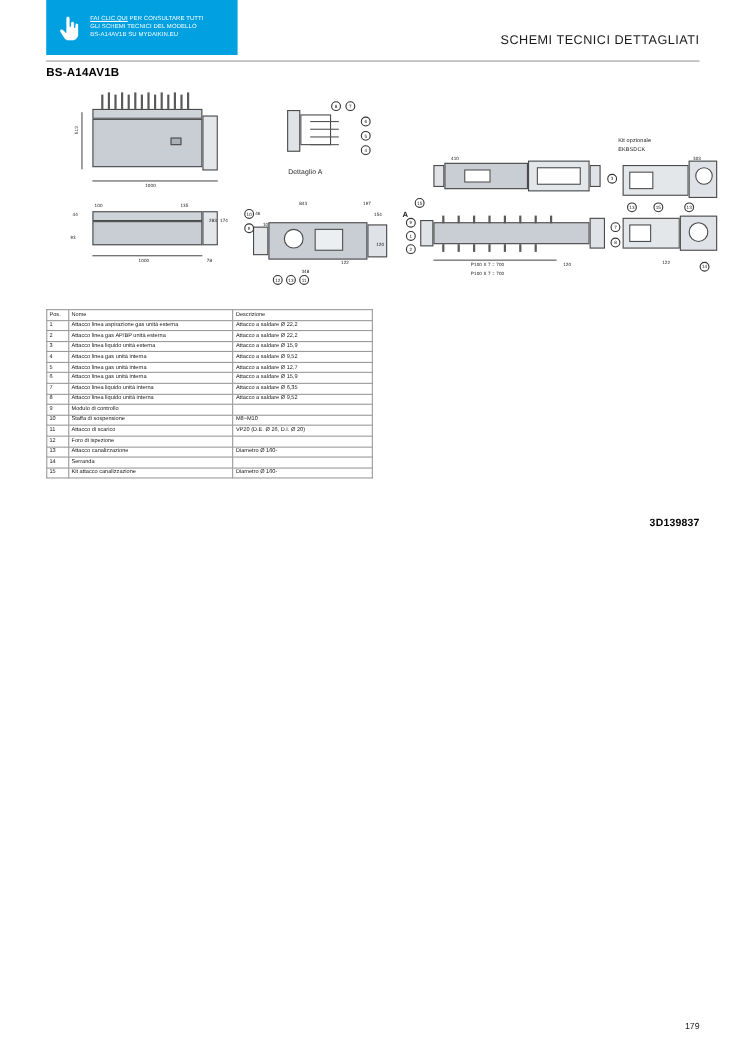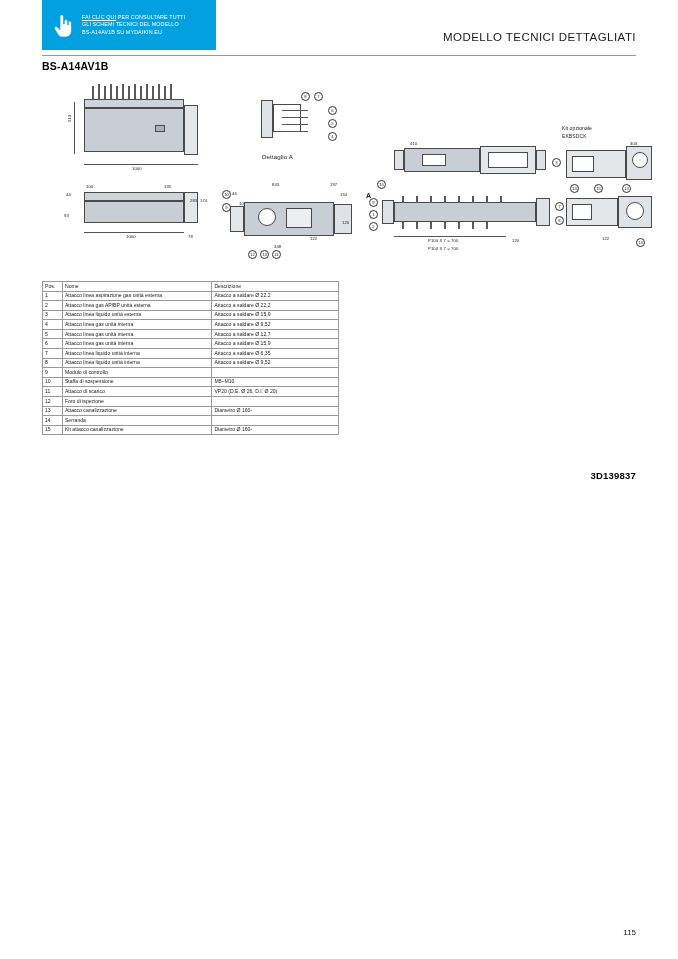--- a/index.html
+++ b/index.html
@@ -166,21 +166,21 @@
       </div>
       <div class="cta-text">
         <div>
           <span class="ul">FAI CLIC QUI</span><span> PER CONSULTARE TUTTI</span>
         </div>
         <div>GLI SCHEMI TECNICI DEL MODELLO</div>
         <div>BS-A14AV1B SU MYDAIKIN.EU</div>
       </div>
     </div>
 
-    <div class="header-title">MODELLO TECNICI DETTAGLIATI</div>
+    <div class="header-title">SCHEMI TECNICI DETTAGLIATI</div>
   </div>
 
   <div class="rule"></div>
   <div class="doc-title">BS-A14AV1B</div>
 
   <div class="drawing">
 
     <div>
 
       <div class="pin" style="left:50px; top:6px; height:14px;"></div>
@@ -416,15 +416,15 @@
         </tr>
         <tr>
           <td class="c-pos">15</td>
           <td class="c-nome">Kit attacco canalizzazione</td>
           <td class="c-desc">Diametro Ø 160-</td>
         </tr>
       </tbody>
   </table>
 
   <div class="code">3D139837</div>
-  <div class="pagenum">115</div>
+  <div class="pagenum">179</div>
 
 </div>
 
 </body></html>

